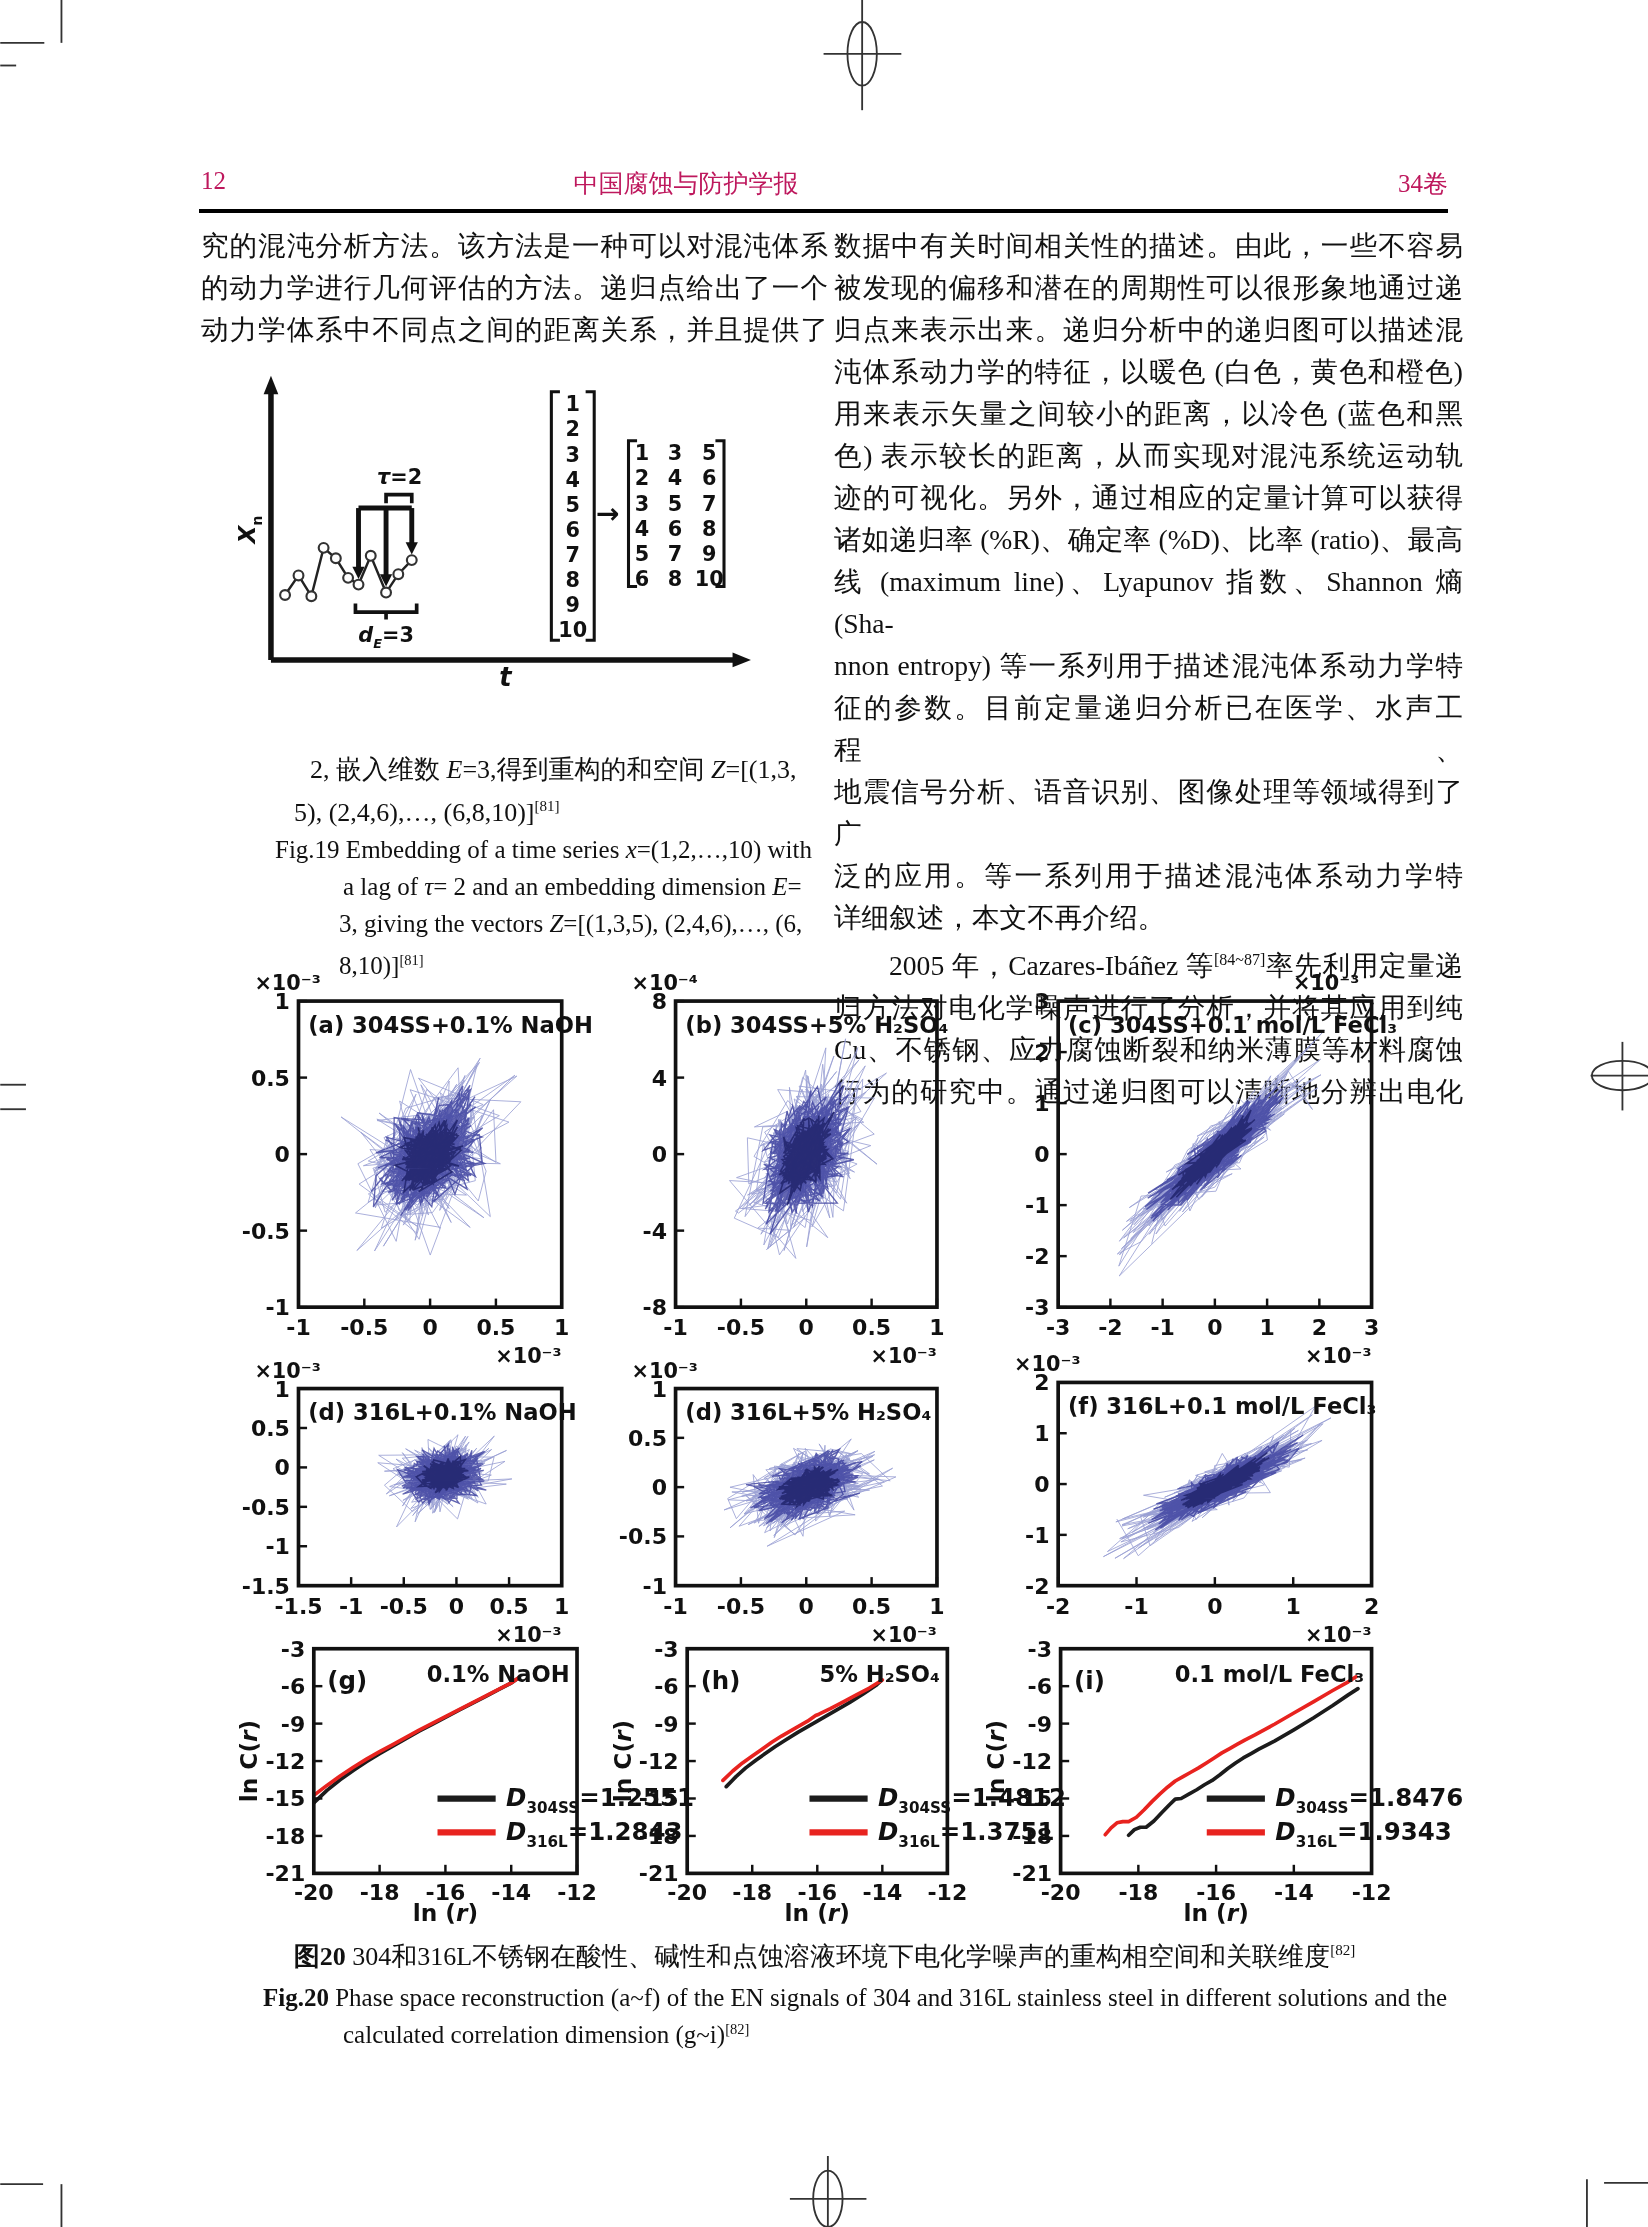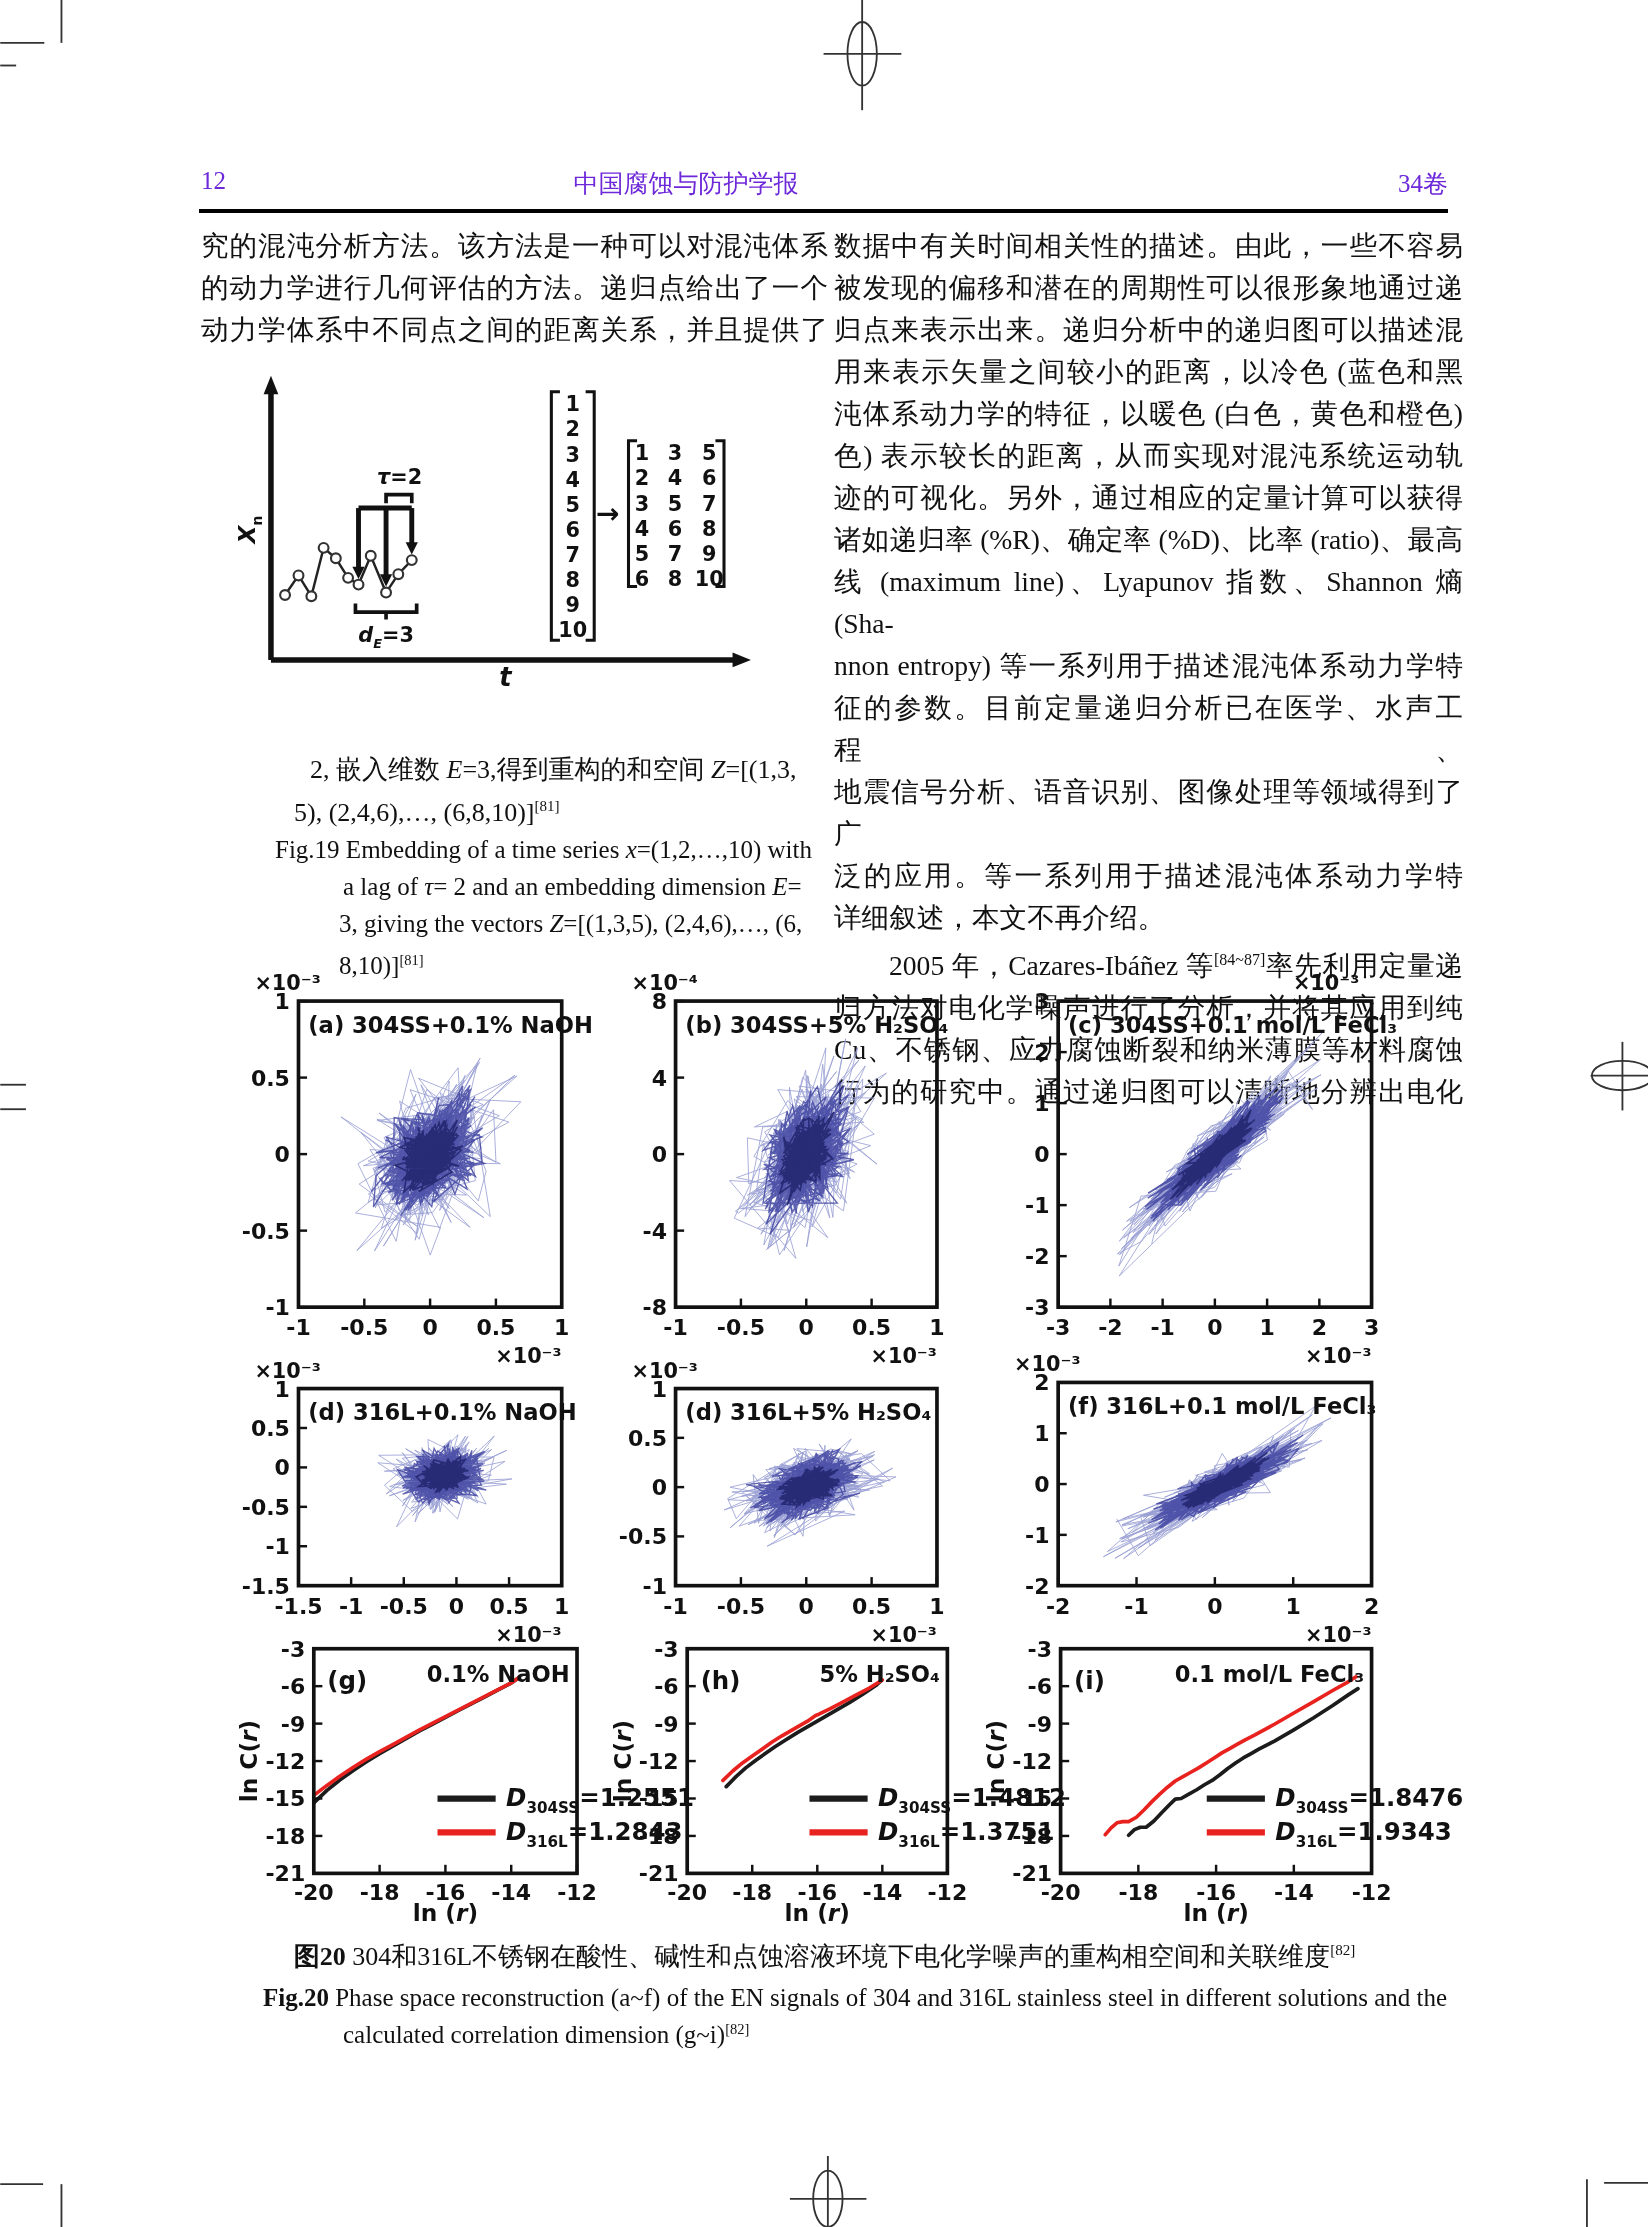--- a/index.html
+++ b/index.html
@@ -1,19 +1,19 @@
 <!DOCTYPE html>
 <html style="font-size:9.8px"><head>
 <meta charset="utf-8">
 <style>
   html,body{margin:0;padding:0;}
   body{width:1649px;height:2227px;position:relative;background:#ffffff;color:#111;
        font-family:"Liberation Serif","DejaVu Serif",serif;}
   .abs{position:absolute;}
-  .hdr{font-size:25px;color:#6d28d9;}
+  .hdr{font-size:25px;color:#be185d;}
   .rule{background:#000;}
   .col{position:absolute;}
   .bline{font-size:27.6px;line-height:42px;white-space:nowrap;}
   .bline.j{white-space:normal;text-align:justify;text-align-last:justify;}
   .cap{font-size:26px;line-height:1.15;white-space:nowrap;}
   .capE{font-size:25px;}
   sup{font-size:0.58em;}
   svg text{font-family:"DejaVu Sans","Liberation Sans",sans-serif;}
   .regline{stroke:#333;stroke-width:3;fill:none;}
 </style>
@@ -50,22 +50,22 @@
 
 <div id="left-col" class="col" style="left:201px;top:225px;width:627px">
     <div class="bline j">究的混沌分析方法。该方法是一种可以对混沌体系</div>
     <div class="bline j">的动力学进行几何评估的方法。递归点给出了一个</div>
     <div class="bline j">动力学体系中不同点之间的距离关系，并且提供了</div>
   </div>
 <div id="right-col" class="col" style="left:834px;top:225px;width:629px">
     <div class="bline j">数据中有关时间相关性的描述。由此，一些不容易</div>
     <div class="bline j">被发现的偏移和潜在的周期性可以很形象地通过递</div>
     <div class="bline j">归点来表示出来。递归分析中的递归图可以描述混</div>
+    <div class="bline j">沌体系动力学的特征，以暖色 (白色，黄色和橙色)</div>
     <div class="bline j">用来表示矢量之间较小的距离，以冷色 (蓝色和黑</div>
-    <div class="bline j">沌体系动力学的特征，以暖色 (白色，黄色和橙色)</div>
     <div class="bline j">色) 表示较长的距离，从而实现对混沌系统运动轨</div>
     <div class="bline j">迹的可视化。另外，通过相应的定量计算可以获得</div>
     <div class="bline j">诸如递归率 (%R)、确定率 (%D)、比率 (ratio)、最高</div>
     <div class="bline j">线 (maximum line)、Lyapunov 指数、Shannon 熵 (Sha-</div>
     <div class="bline j">nnon entropy) 等一系列用于描述混沌体系动力学特</div>
     <div class="bline j">征的参数。目前定量递归分析已在医学、水声工程、</div>
     <div class="bline j">地震信号分析、语音识别、图像处理等领域得到了广</div>
     <div class="bline j">泛的应用。等一系列用于描述混沌体系动力学特</div>
     <div class="bline">详细叙述，本文不再介绍。</div>
     <div class="bline j" style="text-indent: 55px;"><span>2005 年，Cazares-Ibáñez 等</span><sup>[84~87]</sup><span>率先利用定量递</span></div>

